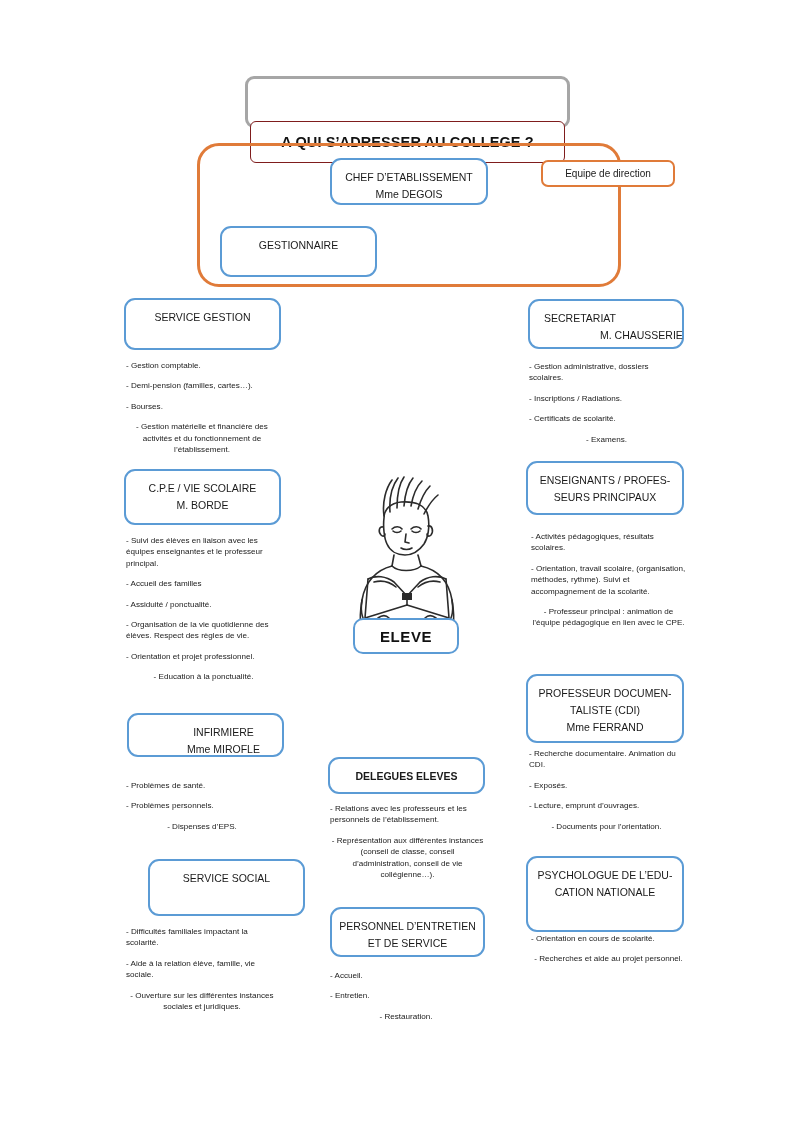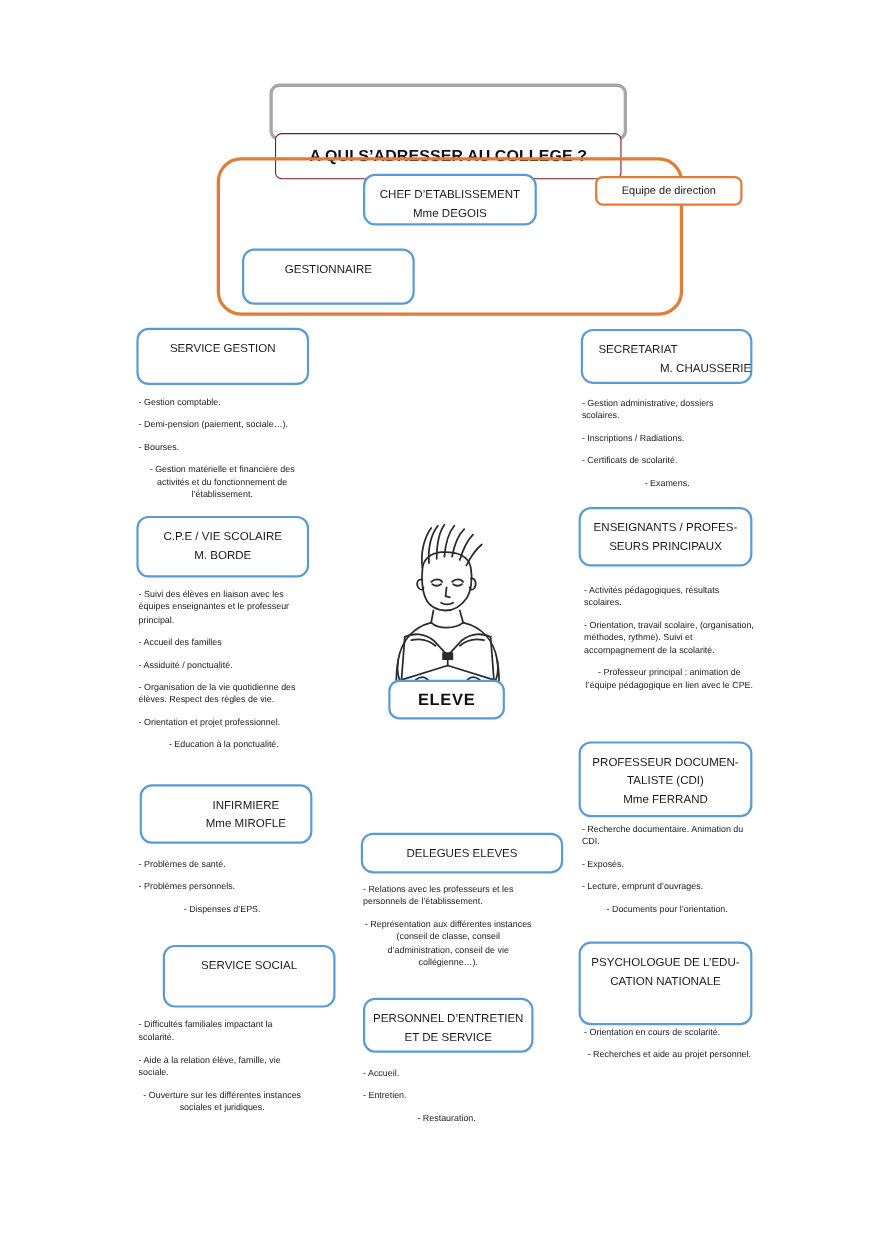--- a/index.html
+++ b/index.html
@@ -170,39 +170,39 @@
 
 <div class="equipe-box">
   <span>Equipe de direction</span>
 </div>
 
 <div class="bbox" style="left:124px; top:298px; width:157px; height:52px;">
   <div class="ln">SERVICE GESTION</div>
 </div>
 <div class="bullets" style="left:126px; top:360px; width:152px;">
   <p>- Gestion comptable.</p>
-  <p>- Demi-pension (paiement, sociale…).</p>
+  <p>- Demi-pension (familles, cartes…).</p>
   <p>-  Bourses.</p>
   <p>- Gestion matérielle et financière des activités et du fonctionnement de l’établissement.</p>
 </div>
 
 <div class="bbox" style="left:124px; top:469px; width:157px; height:56px;">
   <div class="ln">C.P.E / VIE SCOLAIRE</div>
   <div class="ln">M. BORDE</div>
 </div>
 <div class="bullets" style="left:126px; top:535px; width:155px;">
   <p>- Suivi des élèves en liaison avec les équipes enseignantes et le professeur principal.</p>
   <p>- Accueil des familles</p>
   <p>- Assiduité / ponctualité.</p>
   <p>- Organisation de la vie quotidienne des élèves. Respect des règles de vie.</p>
   <p>- Orientation et projet professionnel.</p>
   <p>- Education à la ponctualité.</p>
 </div>
 
-<div class="bbox" style="left:127px; top:713px; width:157px; height:54px;padding-left:36px;">
+<div class="bbox" style="left:127px; top:713px; width:157px; height:44px;padding-left:36px;">
   <div class="ln">INFIRMIERE</div>
   <div class="ln">Mme MIROFLE</div>
 </div>
 <div class="bullets" style="left:126px; top:780px; width:152px;">
   <p>- Problèmes de santé.</p>
   <p>-  Problèmes personnels.</p>
   <p>-  Dispenses d’EPS.</p>
 </div>
 
 <div class="bbox" style="left:127px; top:859px; width:157px; height:57px;margin-left:21px;">
@@ -265,21 +265,21 @@
   <path d="M64 155 C70 151 80 151 86 155"></path>
   <path d="M66 159 C72 156 80 156 85 159"></path>
 
   <path d="M29 161 L121 161"></path>
 </svg>
 
 <div class="eleve-box">
   <span>ELEVE</span>
 </div>
 
-<div class="bbox" style="left:328px; top:757px; width:184px; height:37px;">
+<div class="bbox" style="left:328px; top:757px; width:157px; height:37px;font-weight:bold;">
   <div class="ln">DELEGUES ELEVES</div>
 </div>
 <div class="bullets" style="left:330px; top:803px; width:155px;">
   <p>- Relations avec les professeurs et les personnels de l’établissement.</p>
   <p>-  Représentation aux différentes instances (conseil de classe, conseil d’administration, conseil de vie collégienne…).</p>
 </div>
 
 <div class="bbox" style="left:330px; top:907px; width:155px; height:50px;">
   <div class="ln">PERSONNEL D’ENTRETIEN</div>
   <div class="ln">ET DE SERVICE</div>

